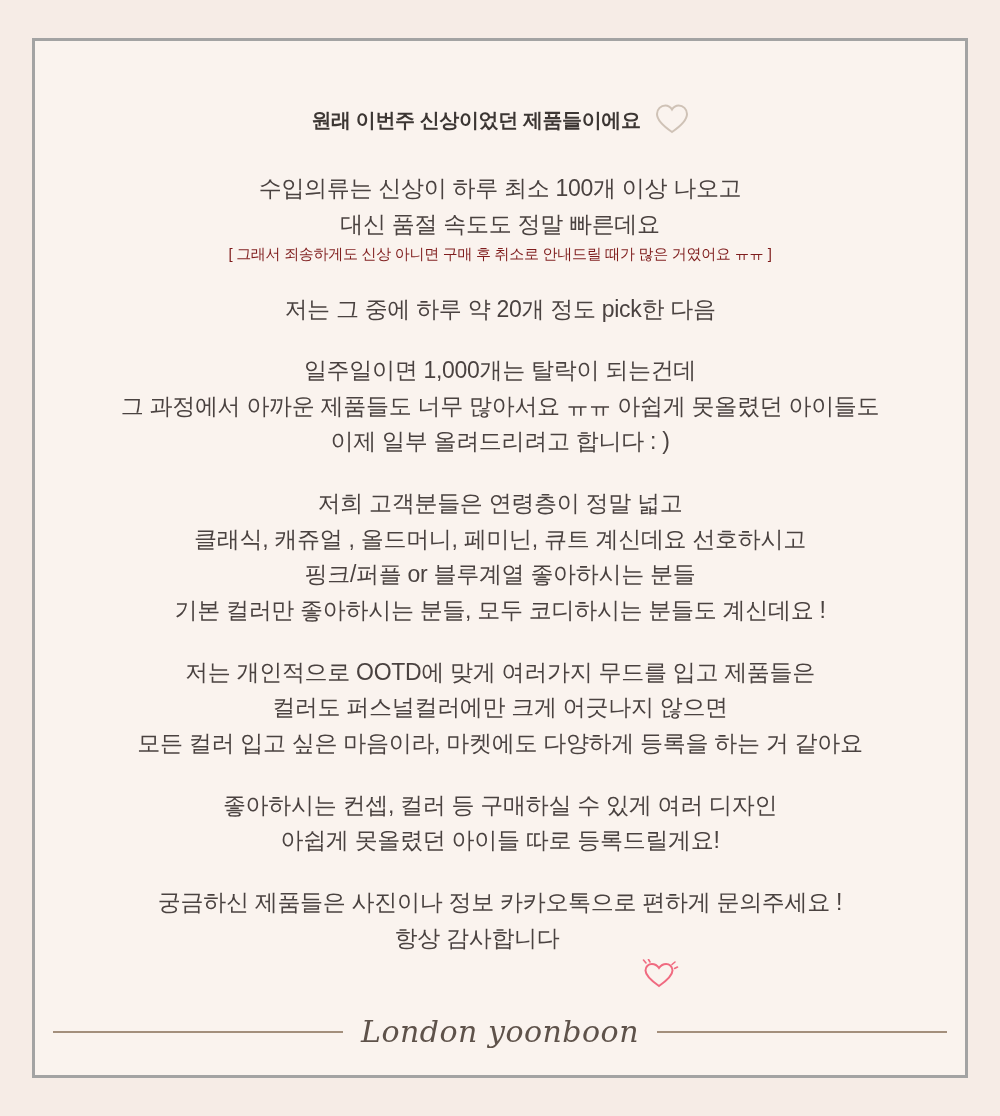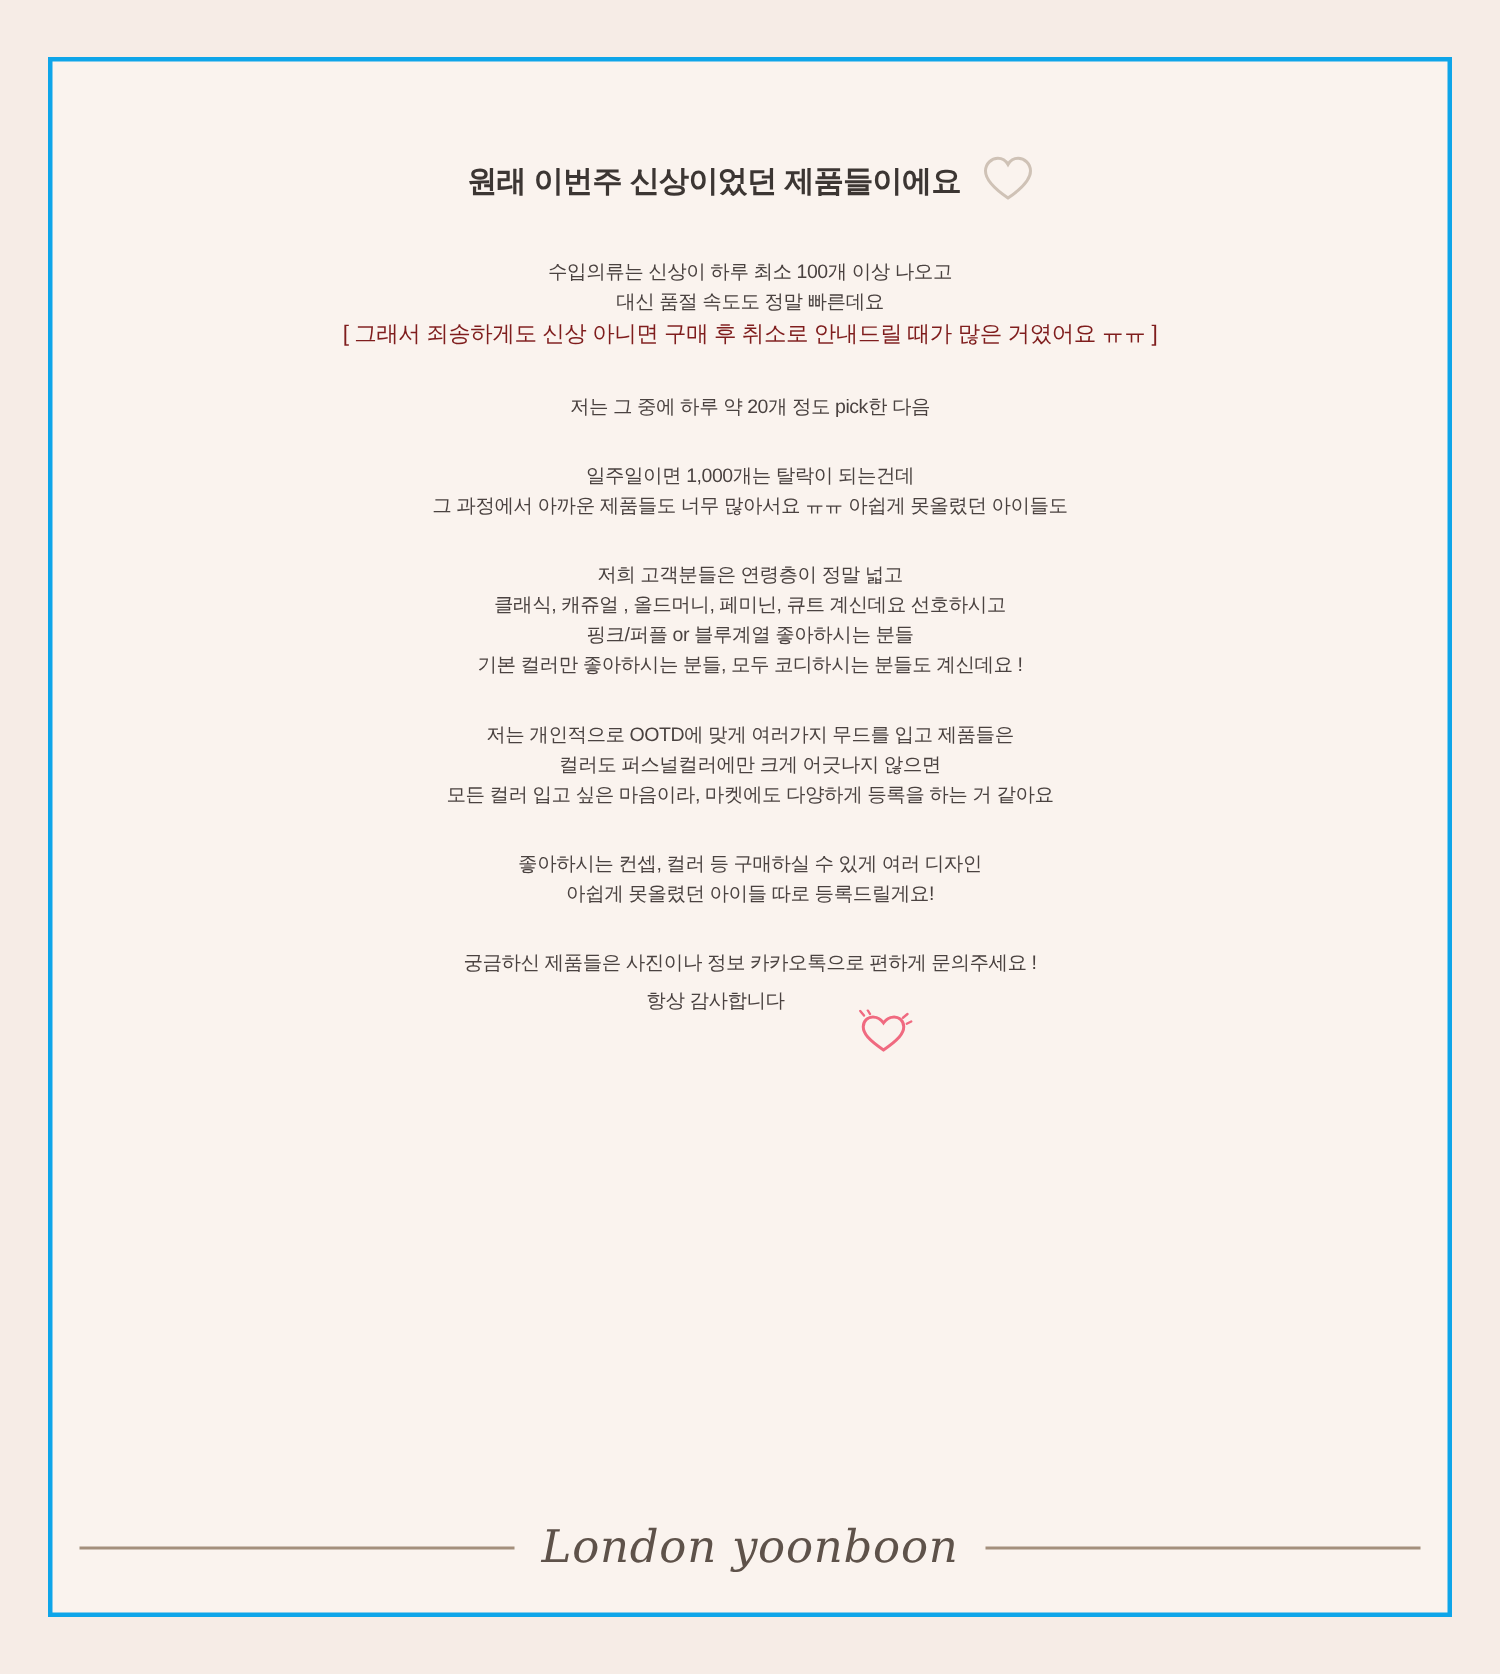--- a/index.html
+++ b/index.html
@@ -13,21 +13,21 @@
     font-family: "Liberation Sans", "DejaVu Sans", sans-serif;
     color: #4a4240;
     overflow: hidden;
   }
   .card {
     position: absolute;
     left: 32px;
     top: 38px;
     width: 936px;
     height: 1040px;
-    border: 3px solid #0ea5e9;
+    border: 3px solid #a3a3a3;
     background: #faf3ee;
     box-sizing: border-box;
   }
   .inner {
     position: relative;
     width: 100%;
     height: 100%;
     padding: 0;
     box-sizing: border-box;
   }
@@ -53,21 +53,21 @@
     width: 34px;
     height: 34px;
     position: relative;
   }
   .heart-outline svg { display: block; }
   .block {
     margin-bottom: 26px;
     line-height: 1.55;
   }
   .line {
-    font-size: 13px;
+    font-size: 23px;
     letter-spacing: -0.3px;
     color: #4a4240;
     white-space: pre;
   }
   .line.small {
     font-size: 15px;
     color: #7f1d1d;
   }
   .sign-row {
     position: absolute;
@@ -128,20 +128,21 @@
         <div class="line small">[ 그래서 죄송하게도 신상 아니면 구매 후 취소로 안내드릴 때가 많은 거였어요 ㅠㅠ ]</div>
       </div>
 
       <div class="block">
         <div class="line">저는 그 중에 하루 약 20개 정도 pick한 다음</div>
       </div>
 
       <div class="block">
         <div class="line">일주일이면 1,000개는 탈락이 되는건데</div>
         <div class="line">그 과정에서 아까운 제품들도 너무 많아서요 ㅠㅠ 아쉽게 못올렸던 아이들도</div>
+        <div class="line">이제 일부 올려드리려고 합니다 : )</div>
       </div>
 
       <div class="block">
         <div class="line">저희 고객분들은 연령층이 정말 넓고</div>
         <div class="line">클래식, 캐쥬얼 , 올드머니, 페미닌, 큐트 계신데요 선호하시고</div>
         <div class="line">핑크/퍼플 or 블루계열 좋아하시는 분들</div>
         <div class="line">기본 컬러만 좋아하시는 분들, 모두 코디하시는 분들도 계신데요 !</div>
       </div>
 
       <div class="block">

